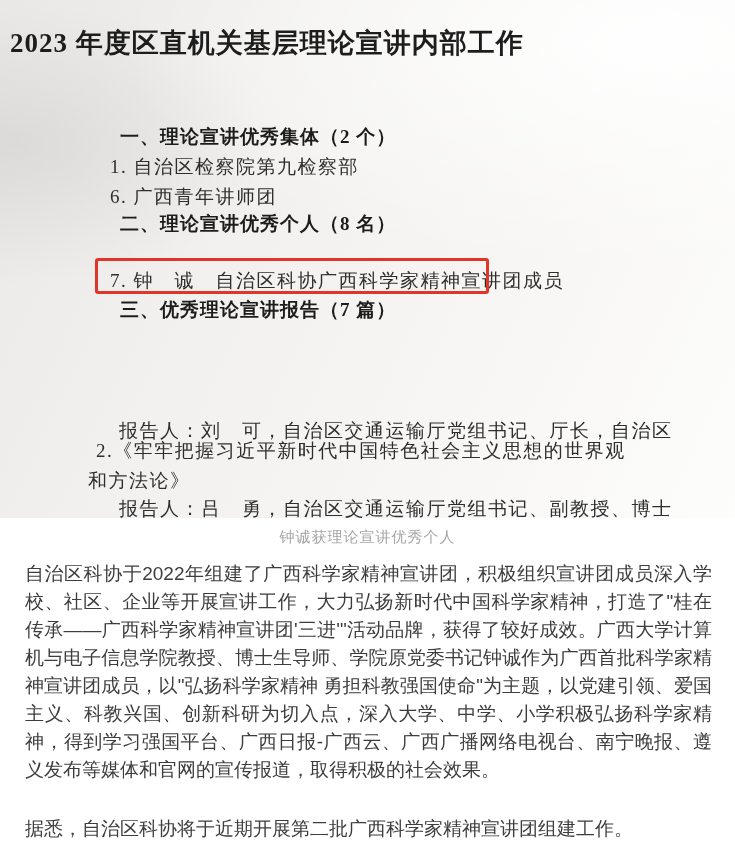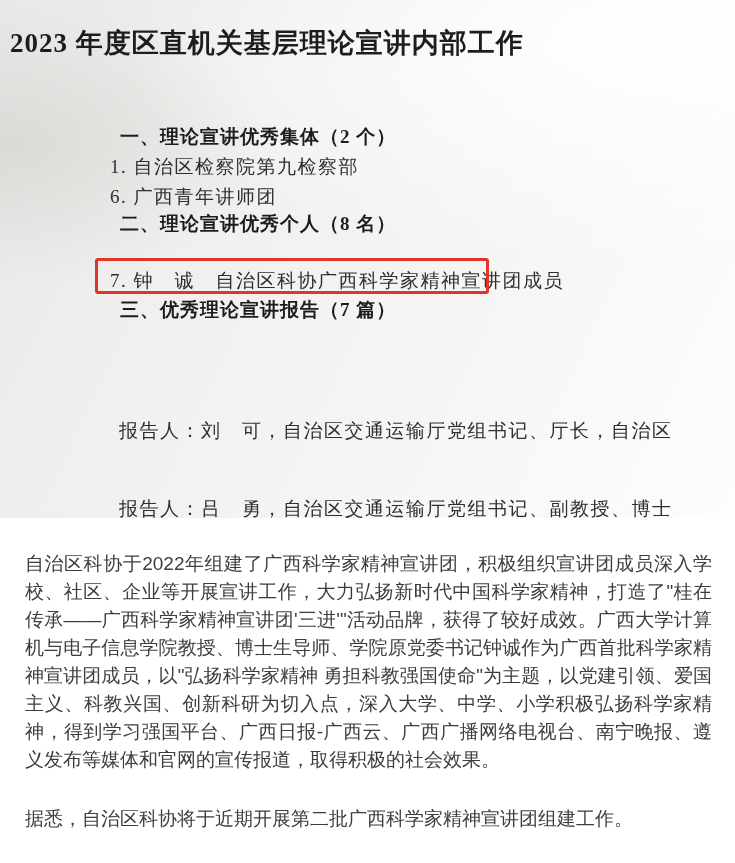--- a/index.html
+++ b/index.html
@@ -42,21 +42,21 @@
     border:3px solid #e0362a; border-radius:3px; background:transparent;
   }
 
   
   .caption {
     margin-top:8px; width:735px; text-align:center;
     font-size:15px; line-height:22px; color:#a5a5a5; letter-spacing:1px;
   }
 
   
-  .article { margin-top:32px; padding:0 23px 0 25px; }
+  .article { margin-top:12px; padding:0 23px 0 25px; }
   .article p {
     font-size:19px; line-height:28px; color:#3d3d3d;
     text-align:justify; word-break:break-all;
   }
   .article p + p { margin-top:31px; }
 </style>
 </head>
 <body>
 
 <div class="page">
@@ -66,24 +66,27 @@
       <div>2023 年度区直机关基层理论宣讲内部工作</div>
     </div>
 
     <div class="pline heading l0">一、理论宣讲优秀集体（2 个）</div>
     <div class="pline l1">1. 自治区检察院第九检察部</div>
     <div class="pline l2">6. 广西青年讲师团</div>
     <div class="pline heading l3">二、理论宣讲优秀个人（8 名）</div>
     <div class="pline l5">7. 钟　诚　自治区科协广西科学家精神宣讲团成员</div>
     <div class="pline heading l6">三、优秀理论宣讲报告（7 篇）</div>
     <div class="pline l9">报告人：刘　可，自治区交通运输厅党组书记、厅长，自治区</div>
+    <div class="pline l11">2.《牢牢把握习近平新时代中国特色社会主义思想的世界观</div>
+    <div class="pline l12">和方法论》</div>
     <div class="pline l13">报告人：吕　勇，自治区交通运输厅党组书记、副教授、博士</div>
 
     <div class="redbox"></div>
   </figure>
 
+  <div class="caption">钟诚获理论宣讲优秀个人</div>
 
   <div class="article">
     <p>自治区科协于2022年组建了广西科学家精神宣讲团，积极组织宣讲团成员深入学校、社区、企业等开展宣讲工作，大力弘扬新时代中国科学家精神，打造了"桂在传承——广西科学家精神宣讲团'三进'"活动品牌，获得了较好成效。广西大学计算机与电子信息学院教授、博士生导师、学院原党委书记钟诚作为广西首批科学家精神宣讲团成员，以"弘扬科学家精神 勇担科教强国使命"为主题，以党建引领、爱国主义、科教兴国、创新科研为切入点，深入大学、中学、小学积极弘扬科学家精神，得到学习强国平台、广西日报-广西云、广西广播网络电视台、南宁晚报、遵义发布等媒体和官网的宣传报道，取得积极的社会效果。</p>
     <p>据悉，自治区科协将于近期开展第二批广西科学家精神宣讲团组建工作。</p>
   </div>
 
 </div>
 
 </body></html>

